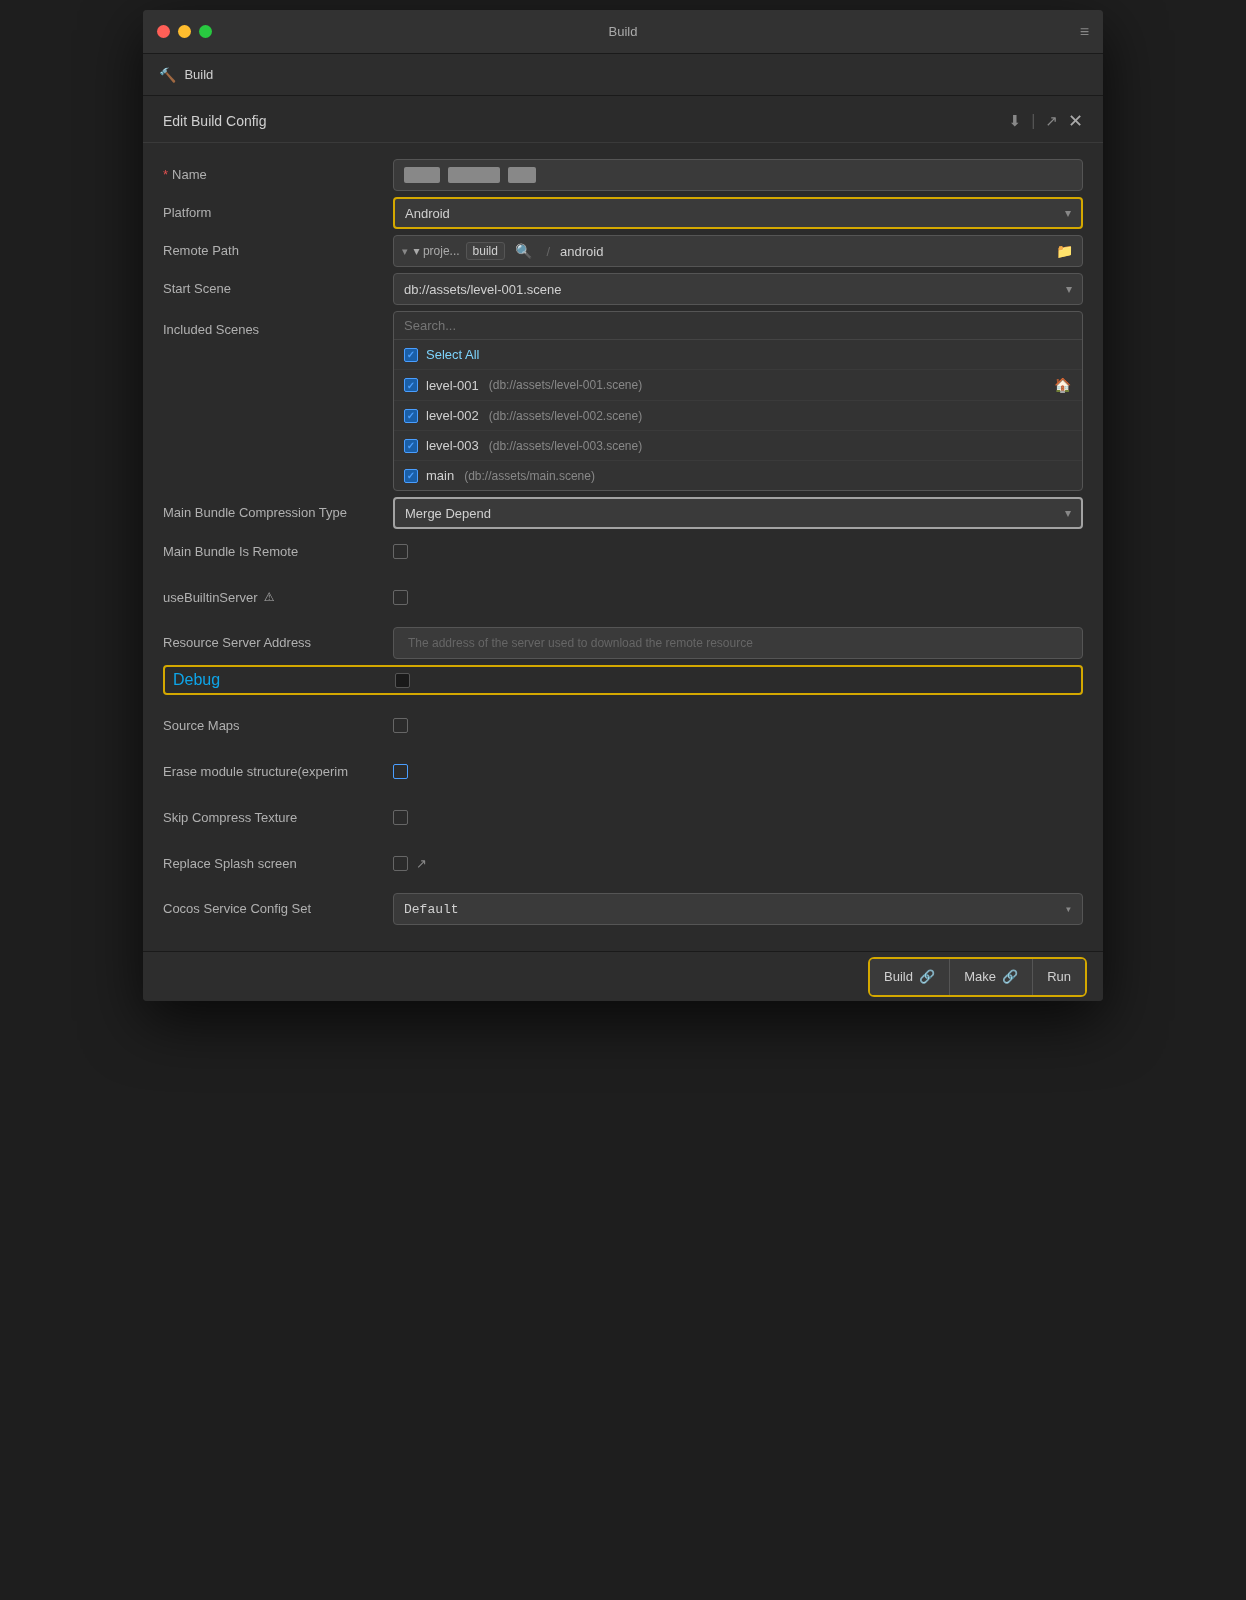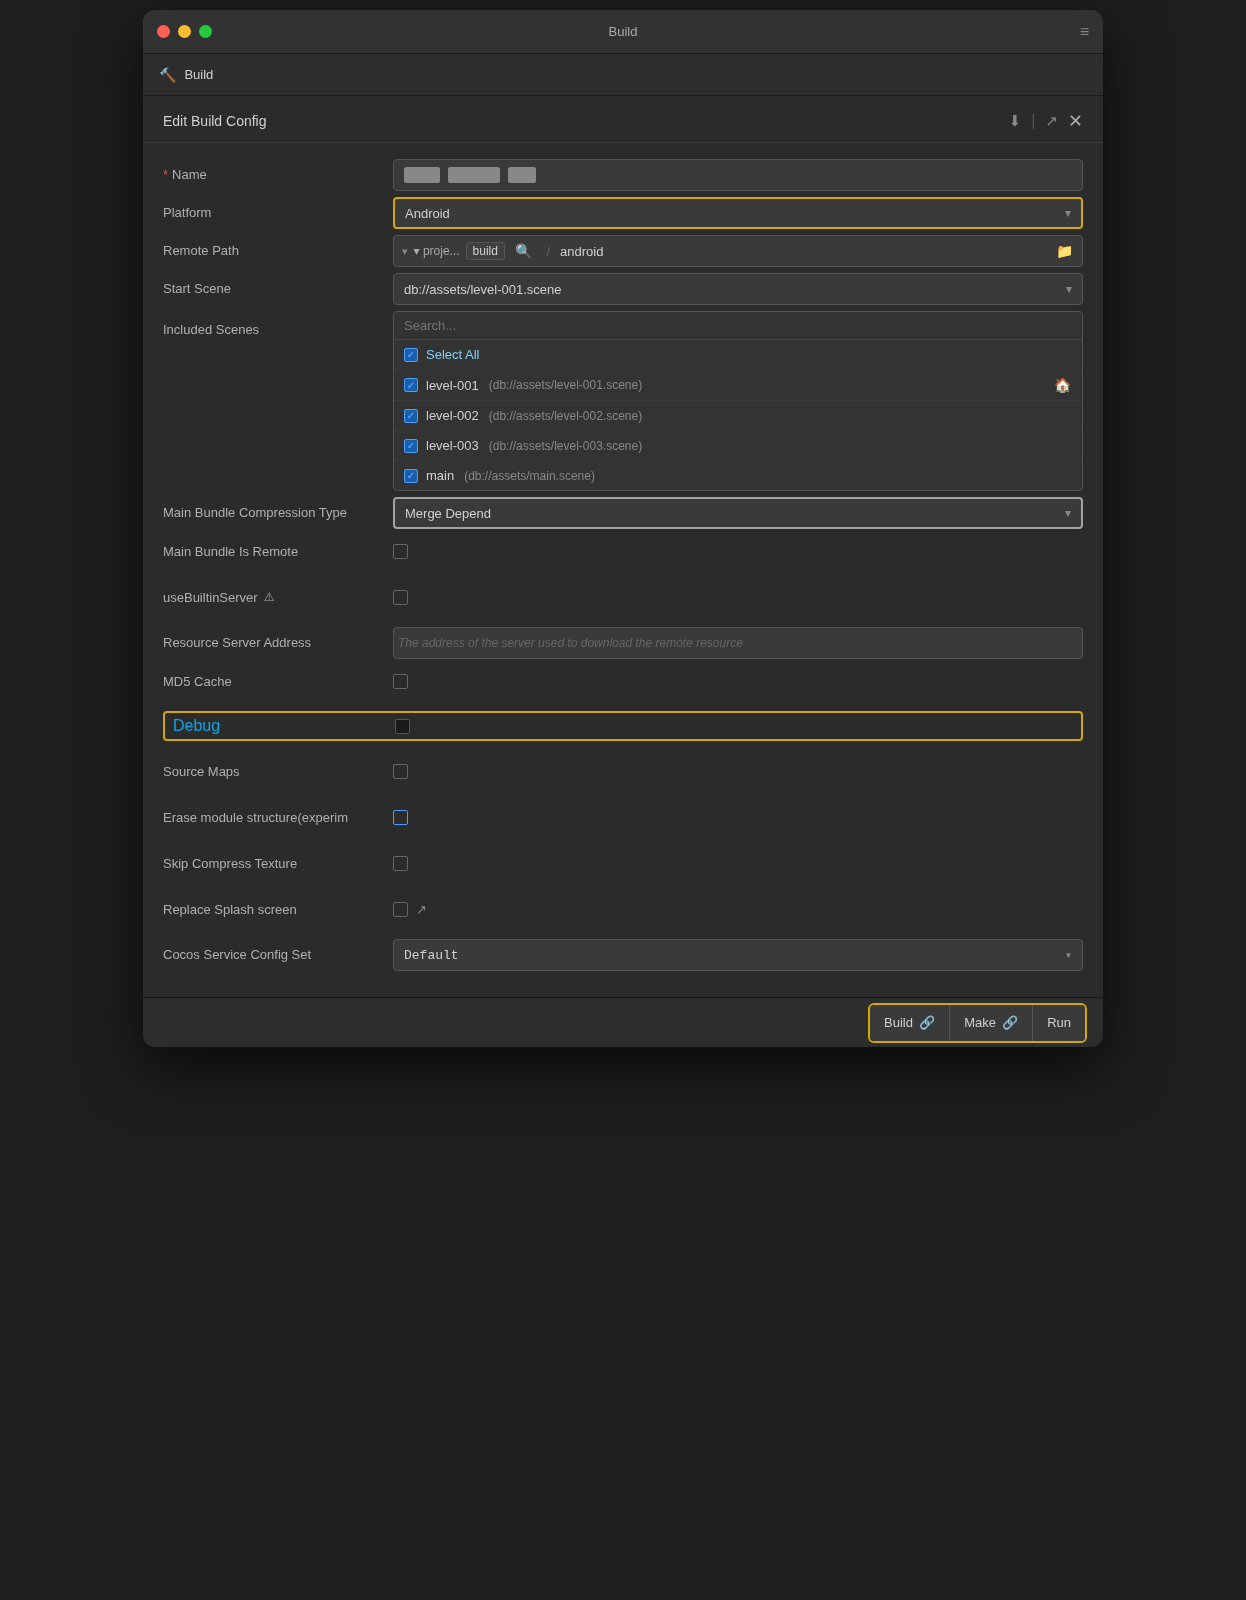--- a/index.html
+++ b/index.html
@@ -11,21 +11,21 @@
       display: flex;
       justify-content: center;
       align-items: flex-start;
       min-height: 100vh;
       padding: 10px;
     }
 
     .window {
       width: 960px;
       background: #2b2b2b;
-      border-radius: 12px;
+      border-radius: 4px;
       overflow: hidden;
       box-shadow: 0 20px 60px rgba(0,0,0,0.7);
     }
 
     
     .title-bar {
       background: #323232;
       height: 44px;
       display: flex;
       align-items: center;
@@ -320,24 +320,23 @@
     }
 
     
     .resource-input {
       background: #3a3a3a;
       border: 1px solid #555;
       border-radius: 4px;
       height: 32px;
       display: flex;
       align-items: center;
-      padding: 0 4px;
+      padding: 0 14px;
       color: #666;
       font-size: 12px;
-      font-style: italic;
       overflow: hidden;
     }
 
     
     .splash-row {
       display: flex;
       align-items: center;
       gap: 8px;
     }
     .ext-link-icon { color: #888; font-size: 13px; cursor: pointer; }
@@ -544,24 +543,20 @@
 
     <div class="form-row">
       <div class="form-label">Resource Server Address</div>
       <div class="form-control">
         <div class="resource-input">
           <span>The address of the server used to download the remote resource</span>
         </div>
       </div>
     </div>
 
-    <div class="checkbox-row">
-      <div class="checkbox-label">MD5 Cache</div>
-      <div class="cb"></div>
-    </div>
 
     <div class="debug-row">
       <div class="debug-label">Debug</div>
       <div class="cb checked"></div>
     </div>
 
     <div class="checkbox-row">
       <div class="checkbox-label">Source Maps</div>
       <div class="cb"></div>
     </div>

